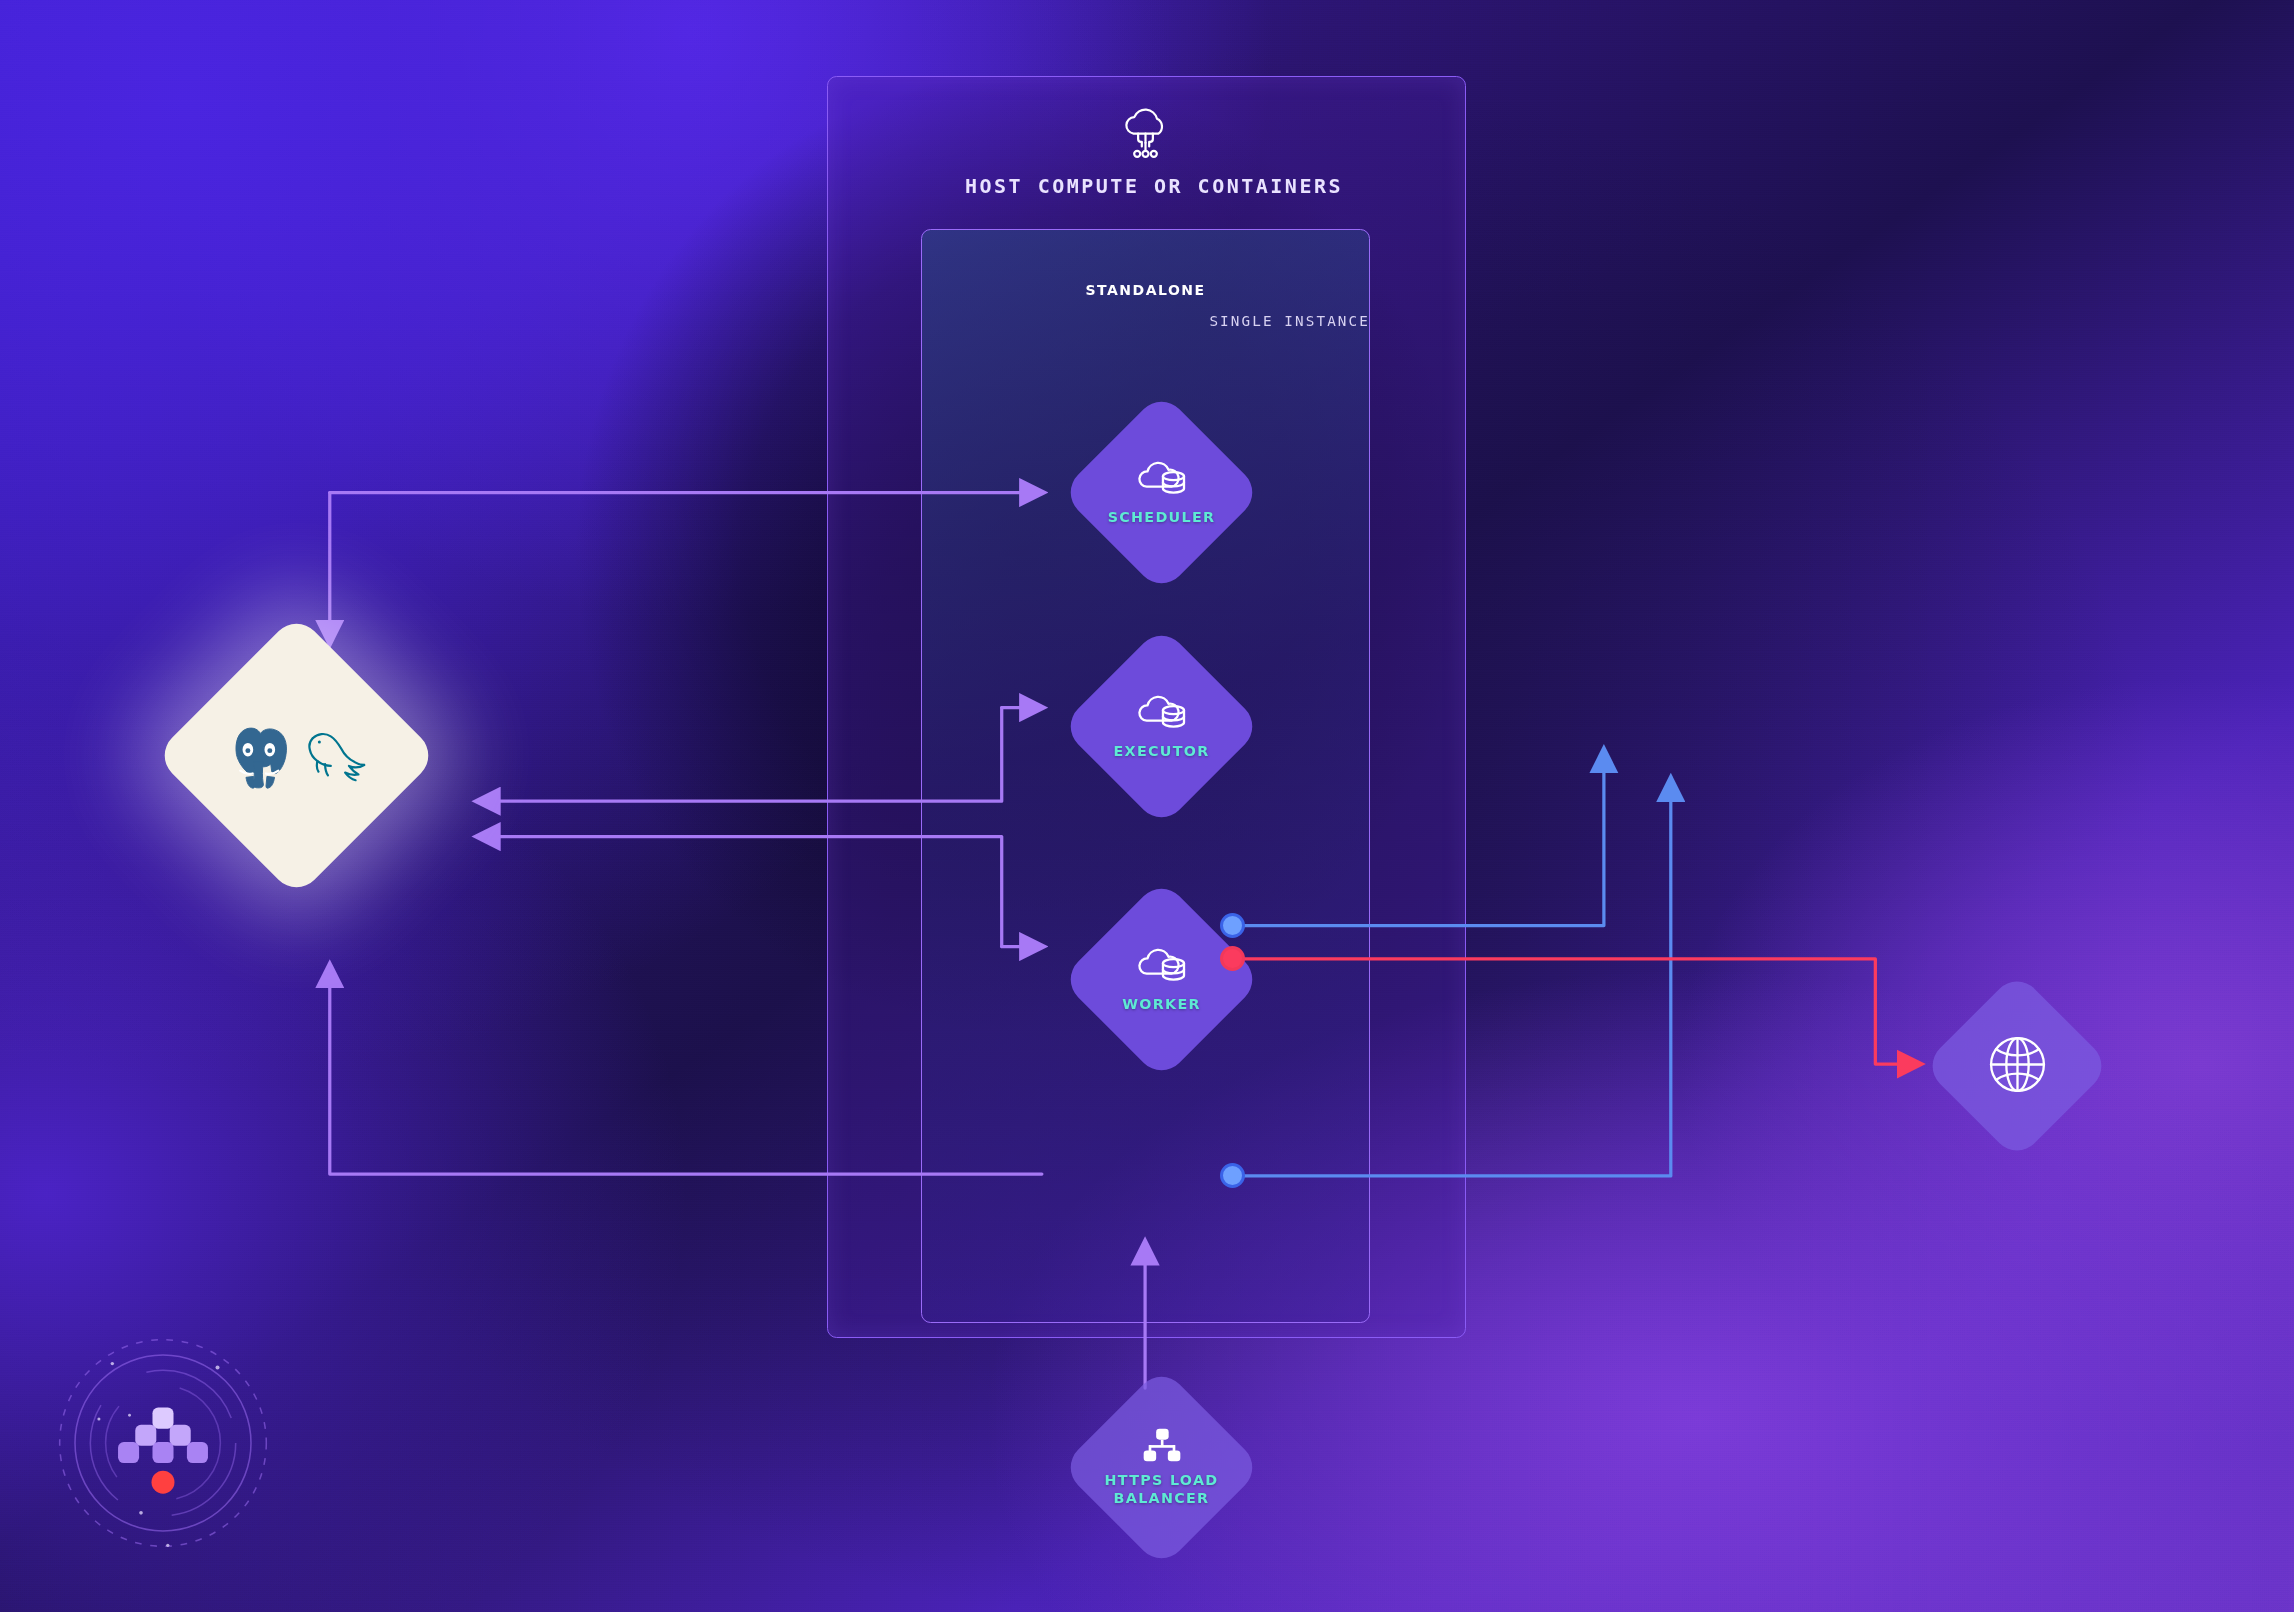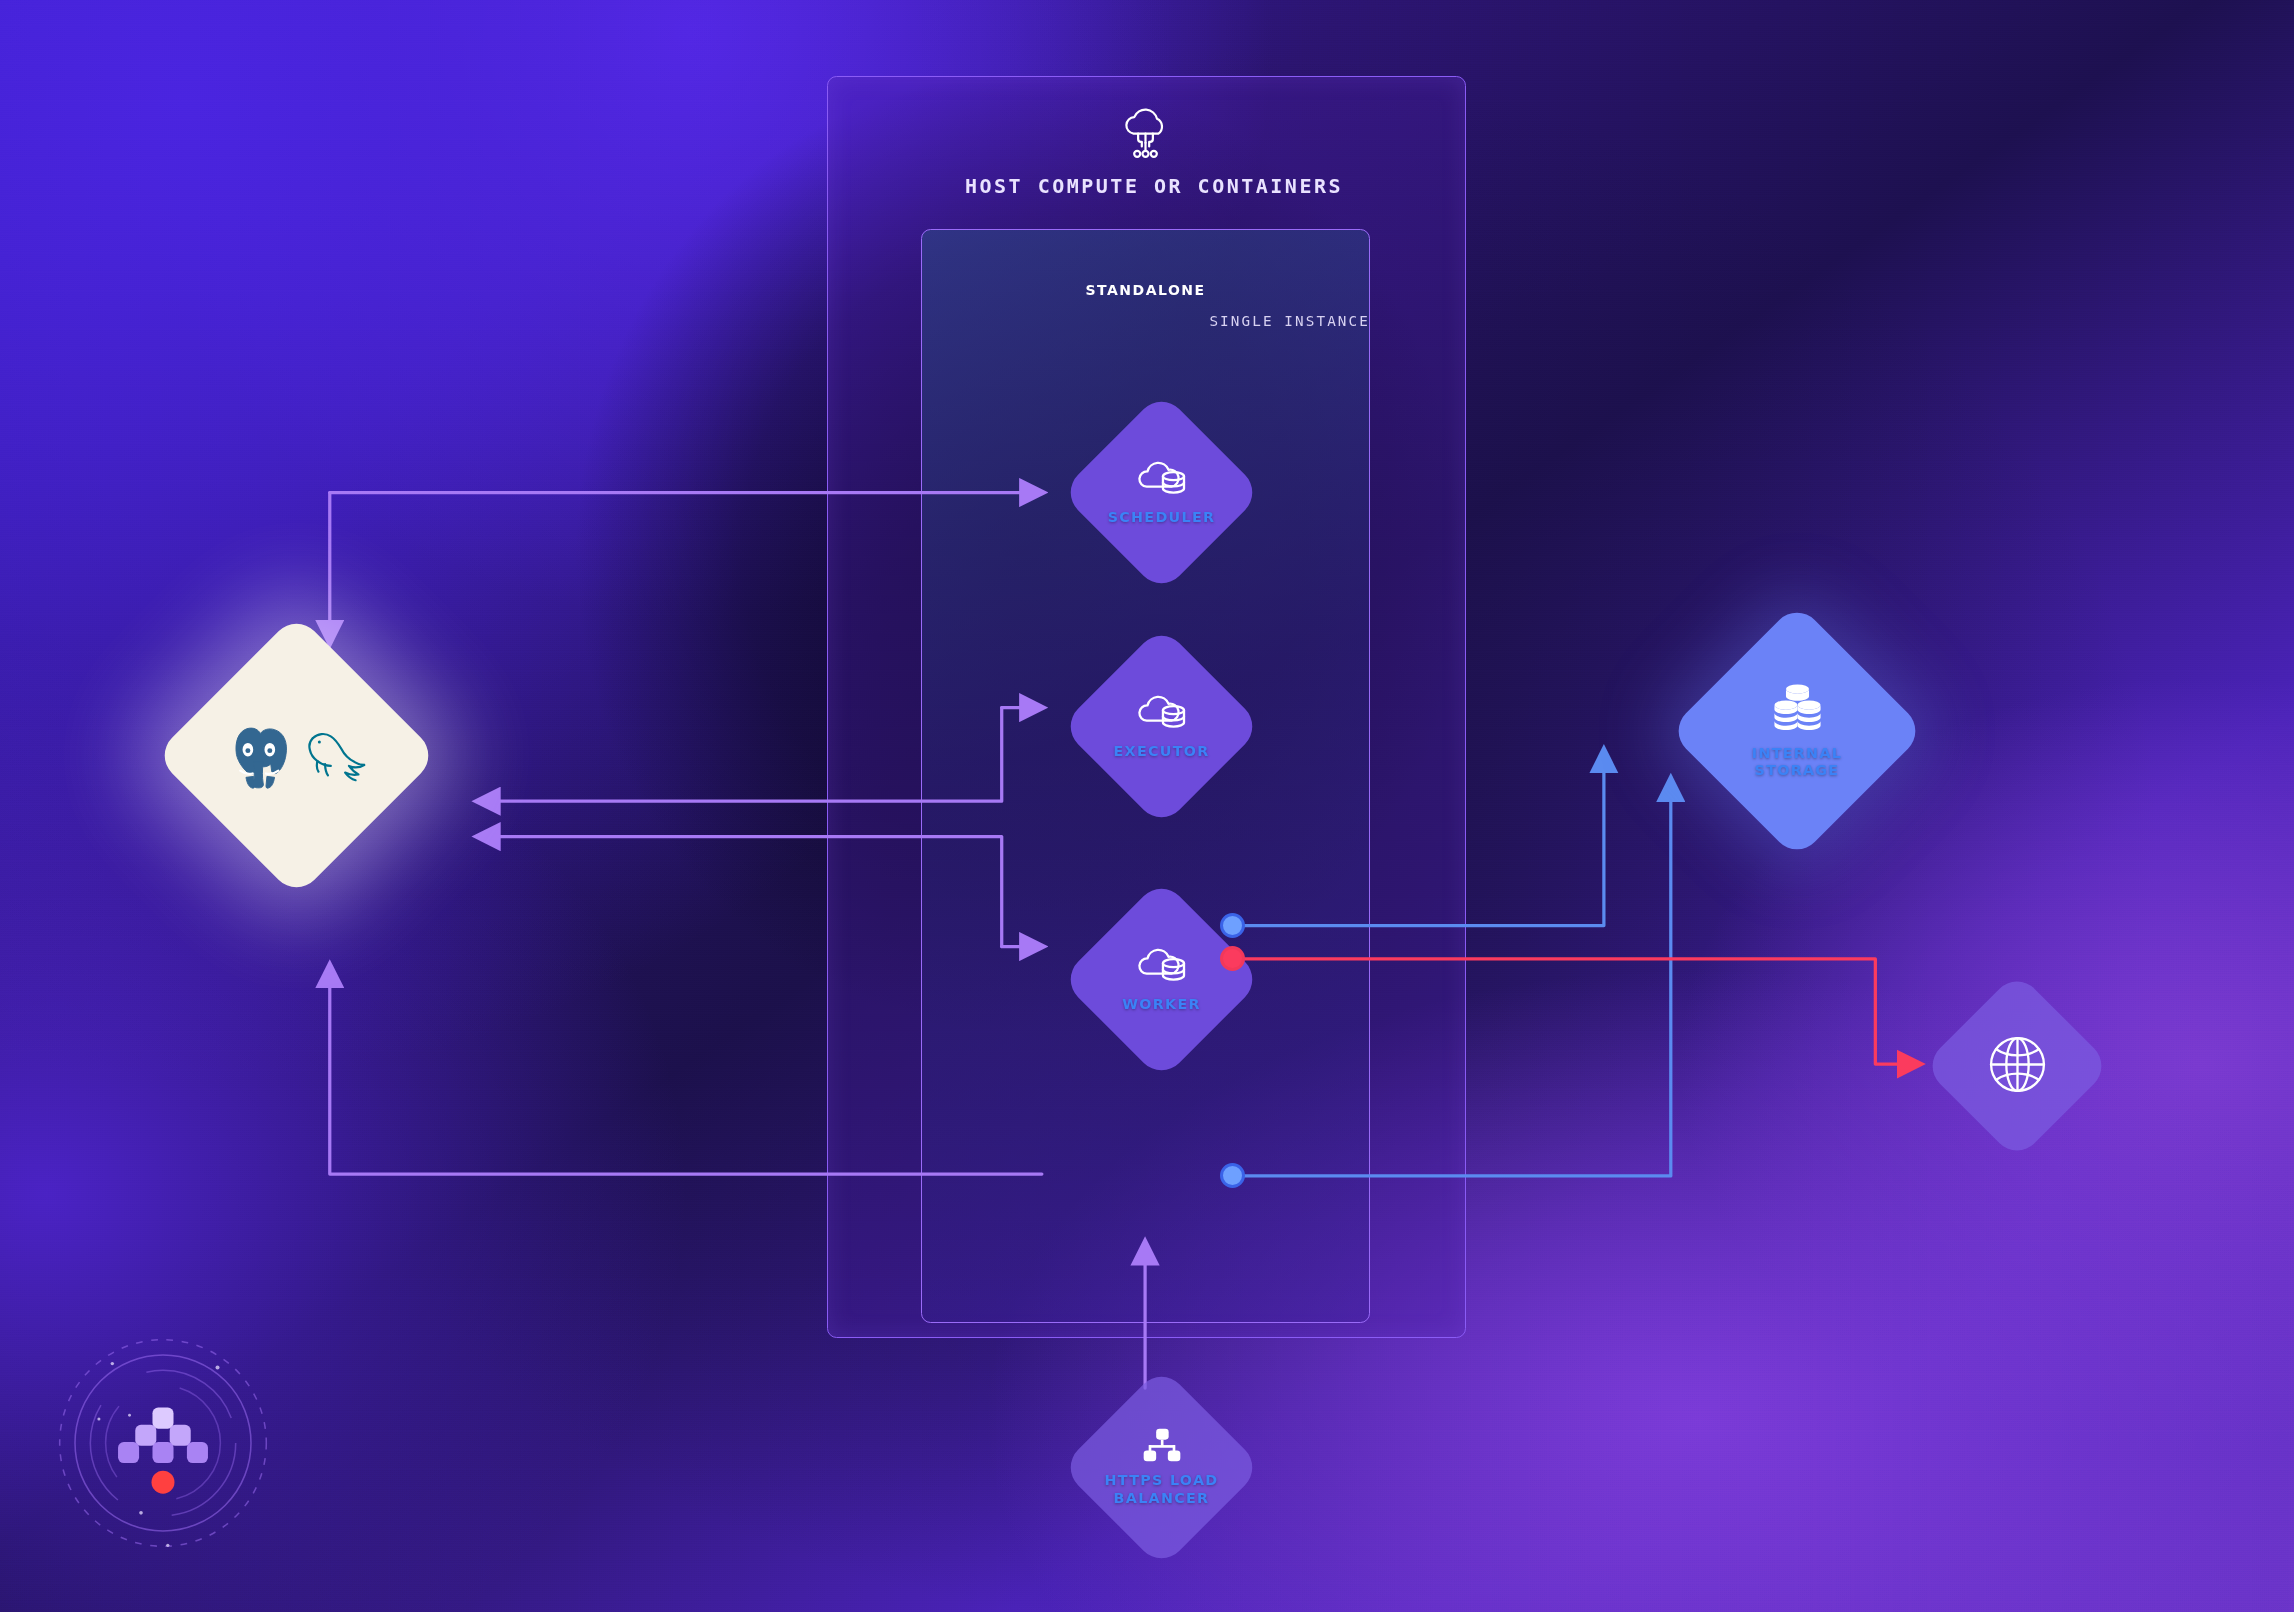--- a/index.html
+++ b/index.html
@@ -69,21 +69,21 @@
   .node{ position:absolute; }
   .node .shape{
     position:absolute; inset:0; border-radius:25px;
     transform:rotate(45deg);
   }
   .node .content{
     position:absolute; inset:0; display:flex; flex-direction:column;
     align-items:center; justify-content:center; gap:3.8px;
   }
   .node .label{
-    color:#3b82f6; font-weight:bold; font-size:14.3px; letter-spacing:1.3px;
+    color:#5eead4; font-weight:bold; font-size:14.3px; letter-spacing:1.3px;
     text-align:center; line-height:1.25; font-family:"DejaVu Sans", sans-serif;
     text-shadow:0 1px 2.9px rgba(0,0,0,.35);
   }
   .node .ico{ display:block; }
 
   .node.violet .shape{ background:#6d4bdb; }
   .node.violet-soft .shape{ background:rgba(123,92,225,.72); }
   .node.blue .shape{
     background:#6b82f7;
     box-shadow:0 0 67px 17px rgba(110,130,250,.30);
@@ -264,41 +264,20 @@
             <path d="M97 47c-1 4-1 8 1 11"></path>
             <path d="M105 50c0 5 1 9 3 12"></path>
             <path d="M146 51c-5 3-11 3-16 1 3 4 6 7 10 9-5 1-10 0-14-2 3 4 7 7 11 8"></path>
             <circle cx="99" cy="27" r="1.6" fill="#00758f" stroke="none"></circle>
           </g>
         </svg>
       </span>
     </div>
   </div>
 
-  <div class="node blue" style="left:1706px; top:640px; width:182px; height:182px;">
-    <div class="shape"></div>
-    <div class="content">
-      <span class="ico">
-        <svg viewBox="0 0 66 62" width="59" height="55" fill="#fff">
-          <ellipse cx="33" cy="8" rx="13" ry="5.2"></ellipse>
-          <path d="M20 8v8c0 2.9 5.8 5.2 13 5.2s13-2.3 13-5.2V8c0 2.9-5.8 5.2-13 5.2S20 10.9 20 8z"></path>
-          <ellipse cx="20" cy="26" rx="13" ry="5.2"></ellipse>
-          <path d="M7 26v5c0 2.9 5.8 5.2 13 5.2S33 33.9 33 31v-5c0 2.9-5.8 5.2-13 5.2S7 28.9 7 26z"></path>
-          <path d="M7 35v5c0 2.9 5.8 5.2 13 5.2S33 42.9 33 40v-5c0 2.9-5.8 5.2-13 5.2S7 37.9 7 35z"></path>
-          <path d="M7 44v5c0 2.9 5.8 5.2 13 5.2S33 51.9 33 49v-5c0 2.9-5.8 5.2-13 5.2S7 46.9 7 44z"></path>
-          <ellipse cx="46" cy="26" rx="13" ry="5.2"></ellipse>
-          <path d="M33 26v5c0 2.9 5.8 5.2 13 5.2S59 33.9 59 31v-5c0 2.9-5.8 5.2-13 5.2S33 28.9 33 26z"></path>
-          <path d="M33 35v5c0 2.9 5.8 5.2 13 5.2S59 42.9 59 40v-5c0 2.9-5.8 5.2-13 5.2S33 37.9 33 35z"></path>
-          <path d="M33 44v5c0 2.9 5.8 5.2 13 5.2S59 51.9 59 49v-5c0 2.9-5.8 5.2-13 5.2S33 46.9 33 44z"></path>
-        </svg>
-      </span>
-      <span class="label" style="white-space:pre-line;">INTERNAL
-STORAGE</span>
-    </div>
-  </div>
 
   <div class="node violet-soft" style="left:1950px; top:999px; width:134px; height:134px;">
     <div class="shape"></div>
     <div class="content">
       <span class="ico">
         <svg viewBox="0 0 64 64" width="65" height="65" fill="none" stroke="#fff" stroke-width="2.3" stroke-linecap="round">
           <circle cx="32" cy="32" r="26"></circle>
           <ellipse cx="32" cy="32" rx="11" ry="26"></ellipse>
           <path d="M32 6v52"></path>
           <path d="M6 32h52"></path>

